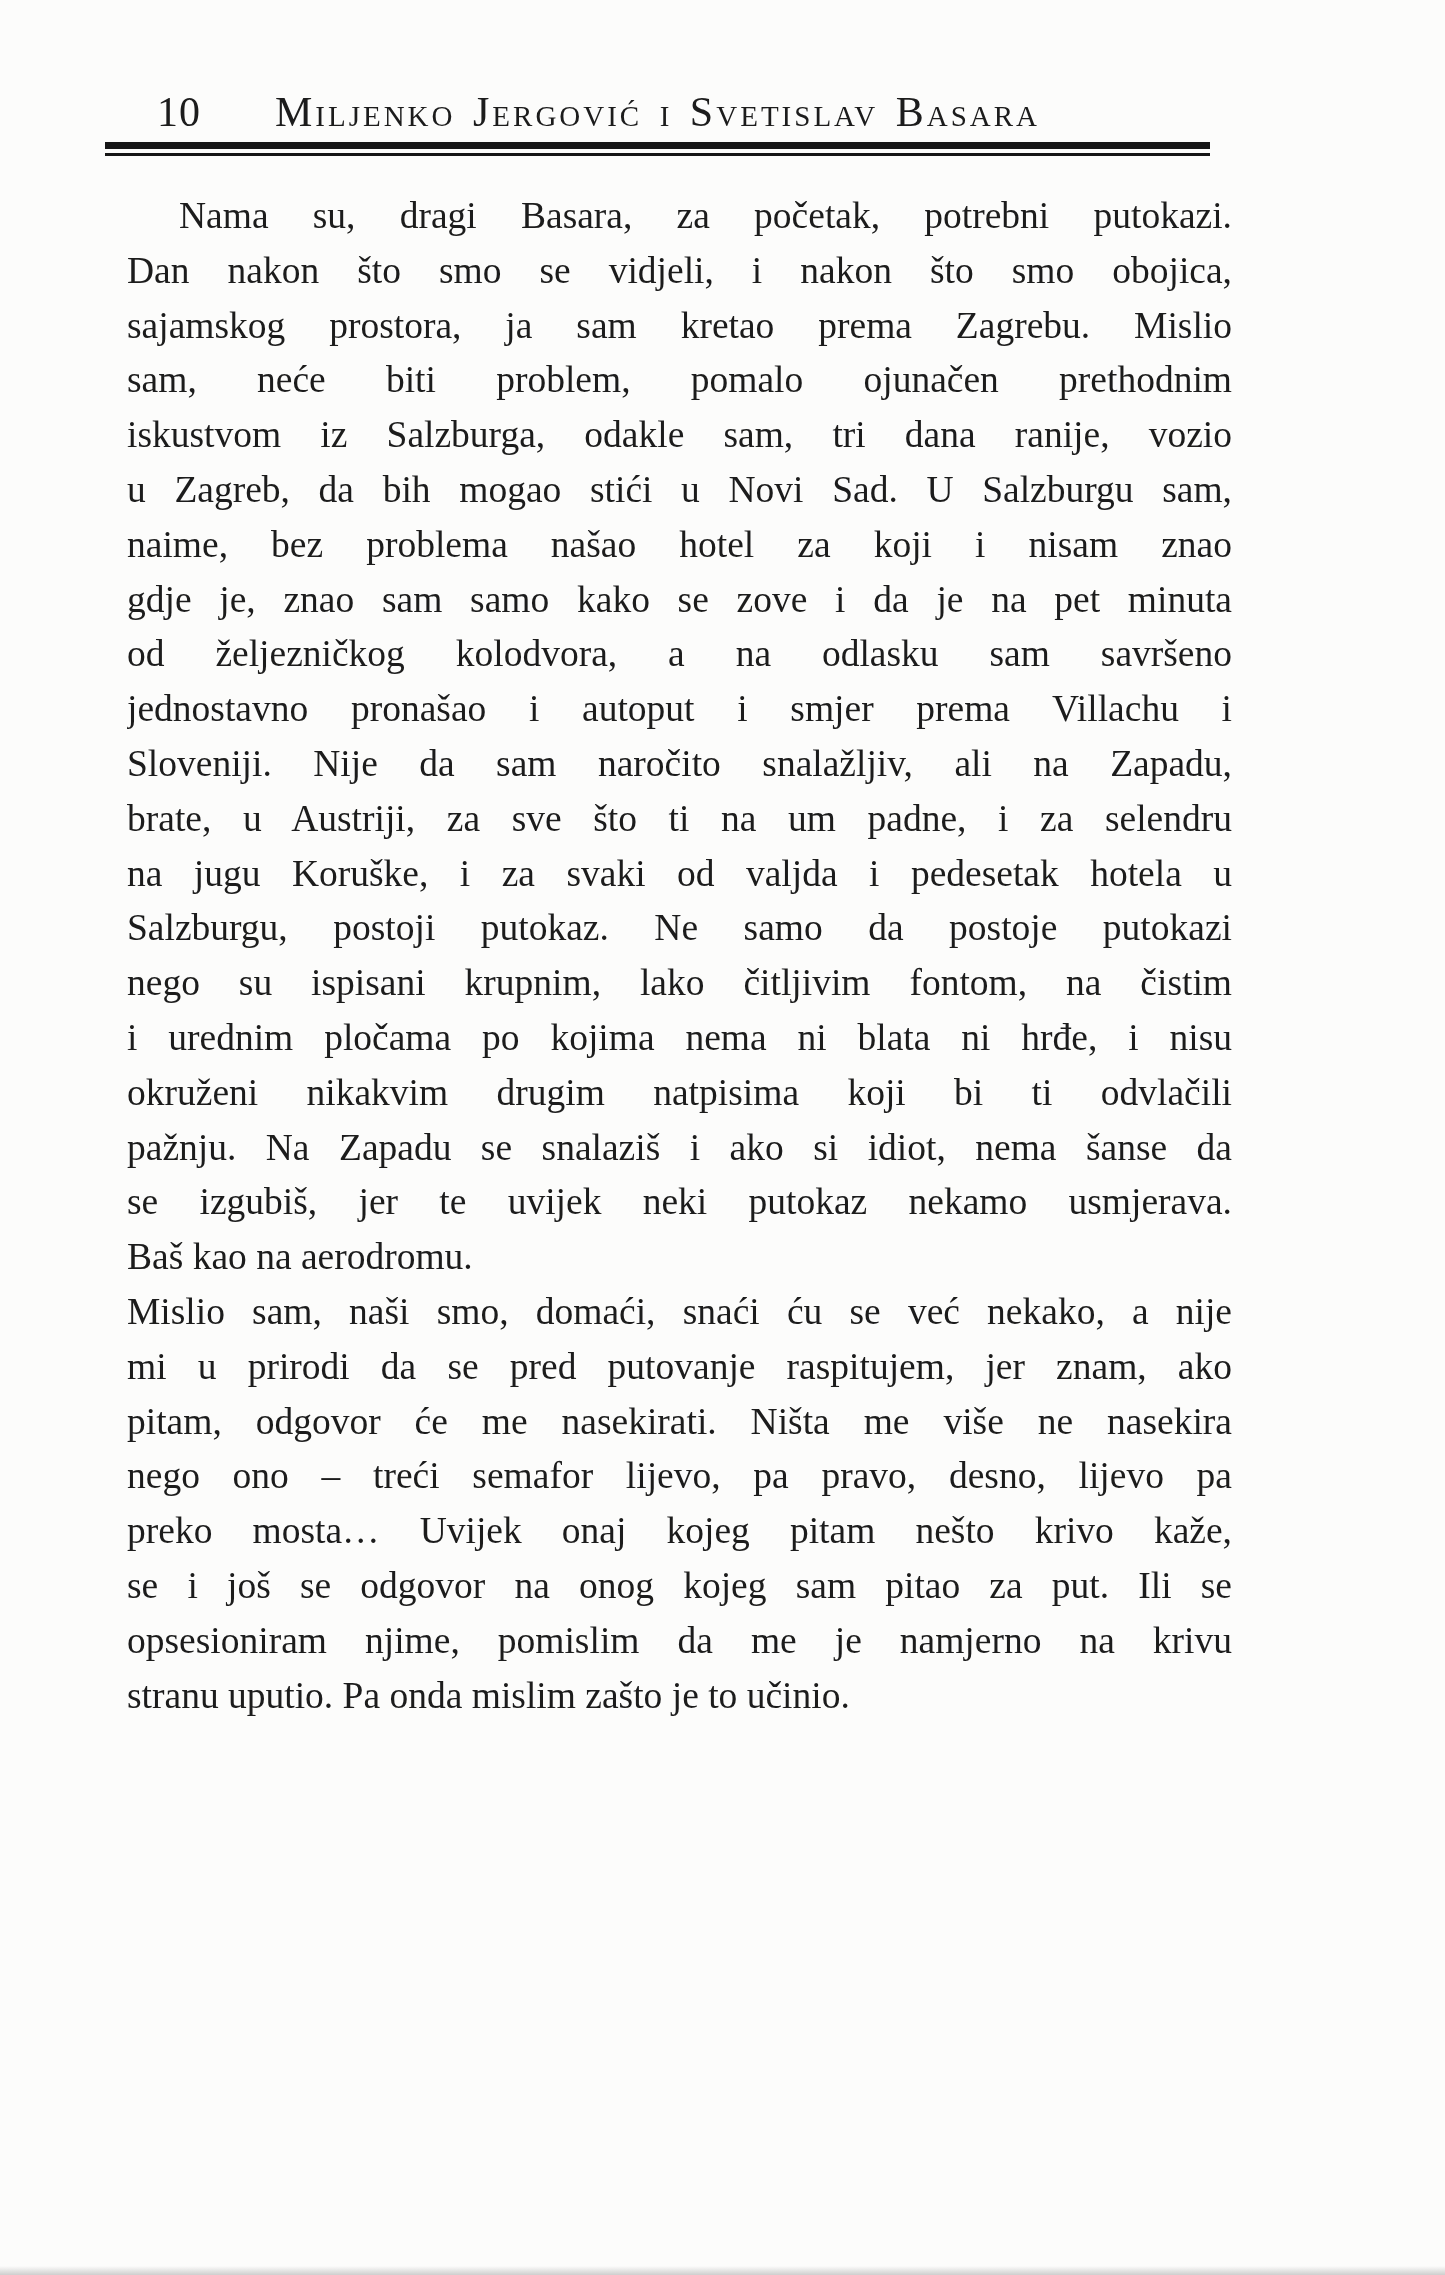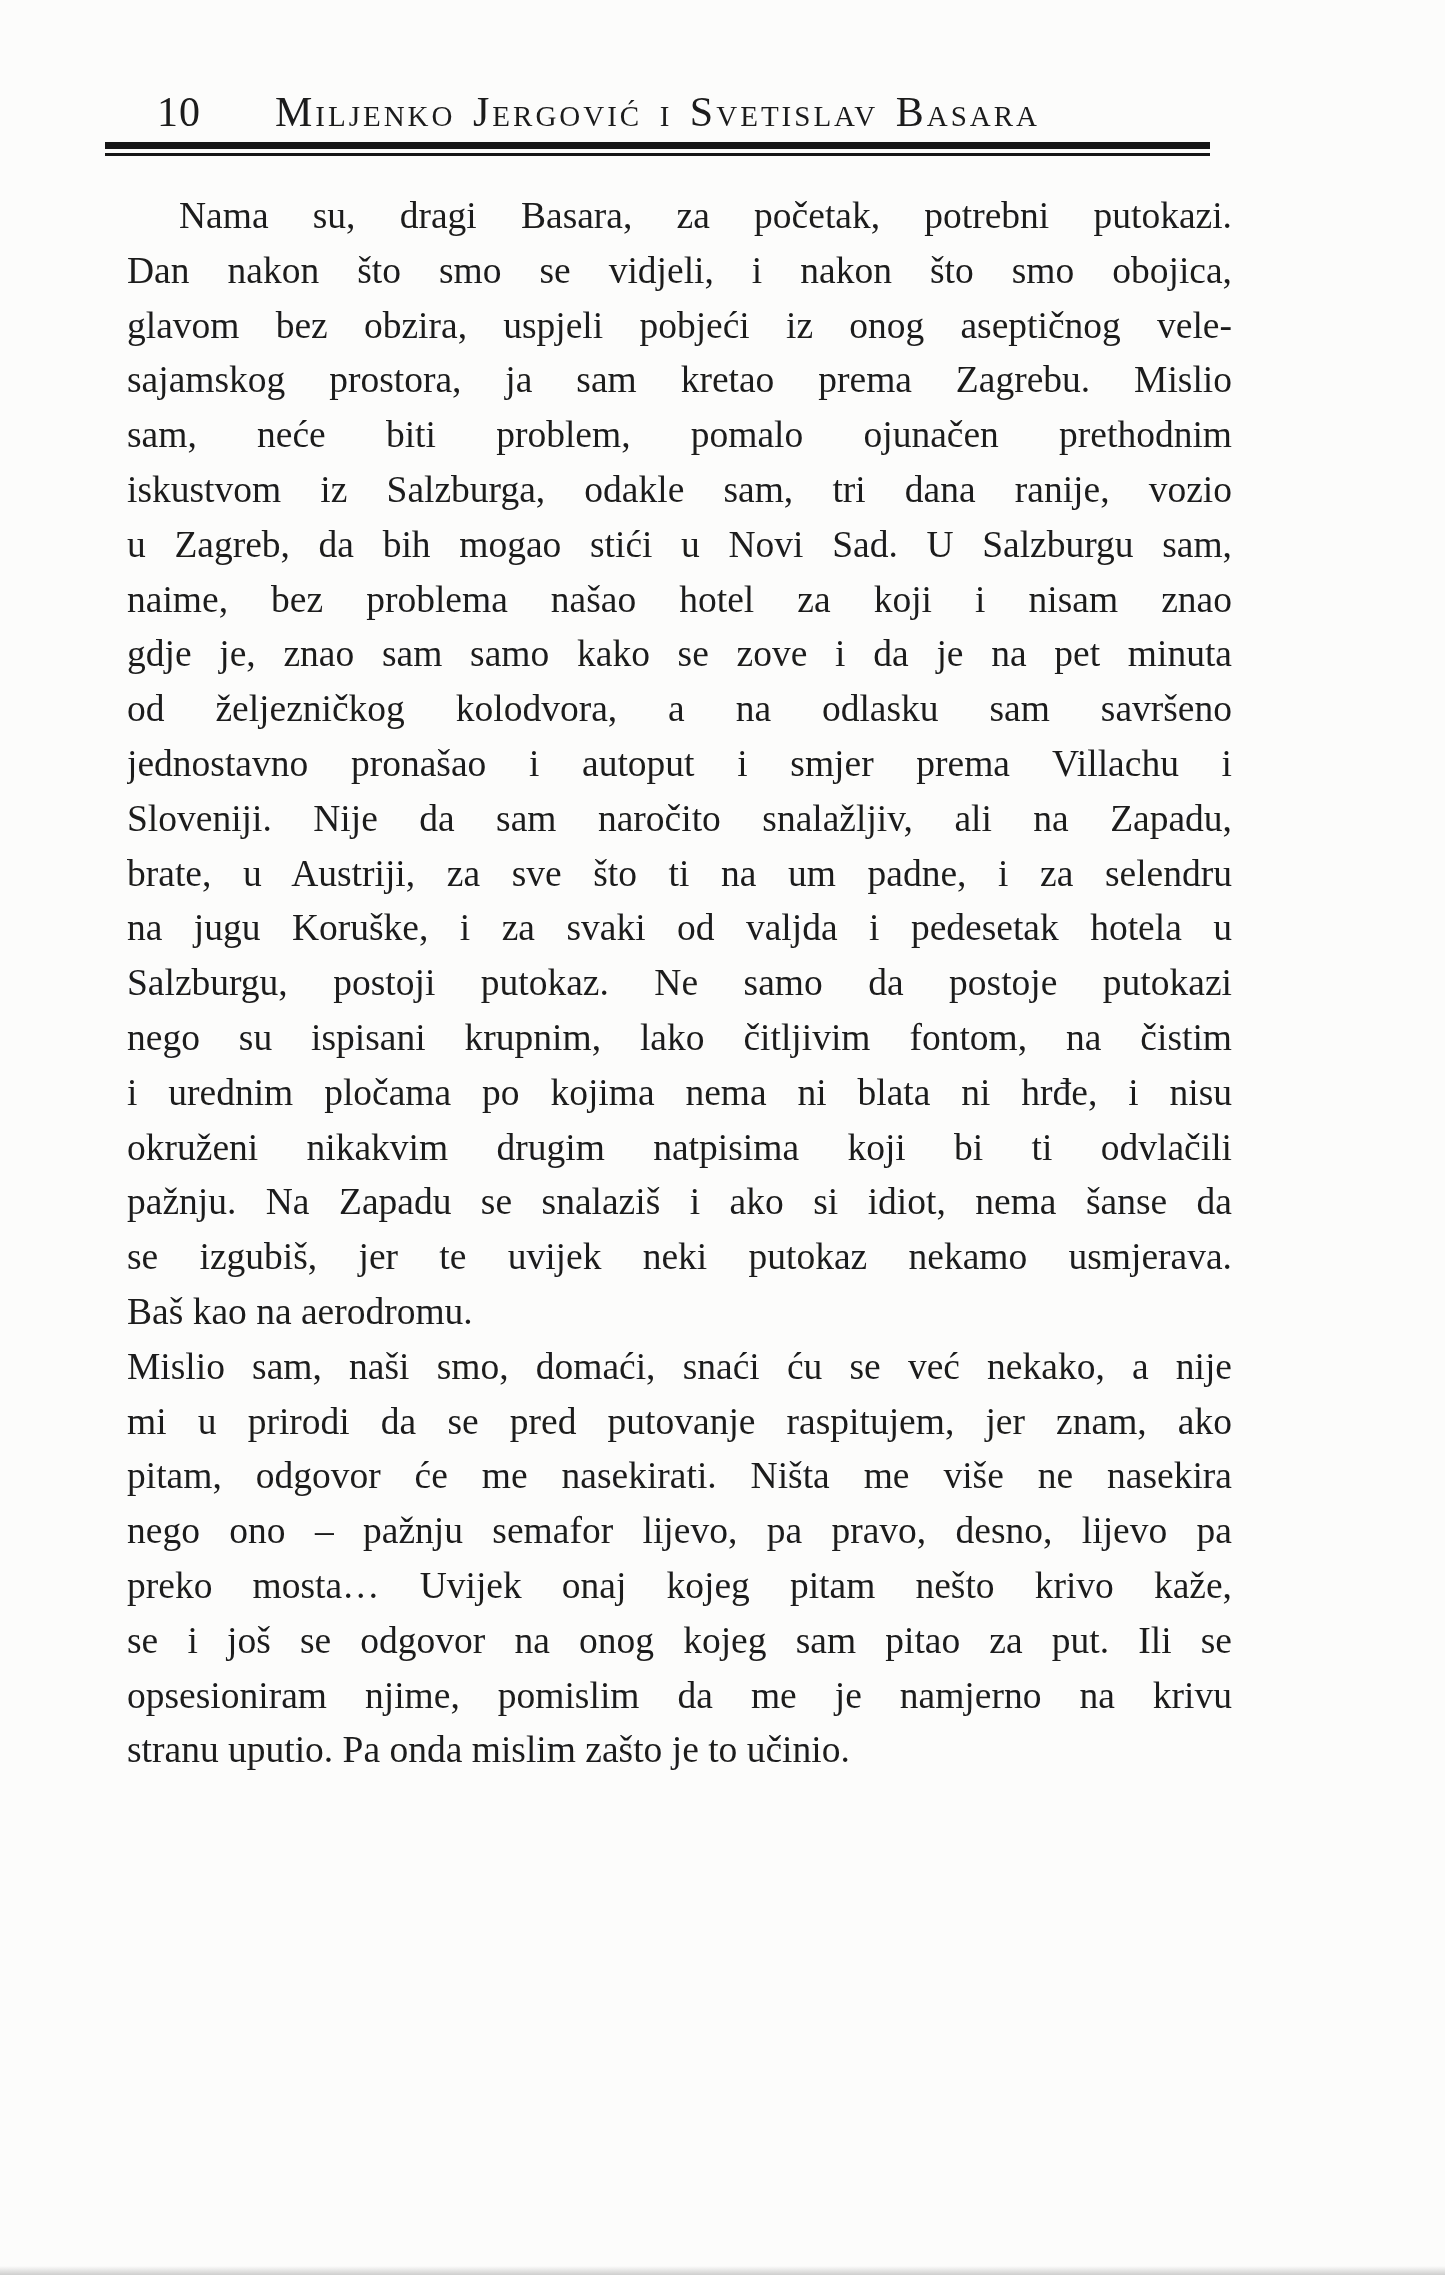--- a/index.html
+++ b/index.html
@@ -92,21 +92,20 @@
     <span class="page-number">10</span>
     <span class="running-title">Miljenko Jergović i Svetislav Basara</span>
   </header>
 
   <div class="header-rule"></div>
 
   <main class="body-text" id="body-text">
       <div class="para">
         <div class="line indent">Nama su, dragi Basara, za početak, potrebni putokazi.</div>
         <div class="line">Dan nakon što smo se vidjeli, i nakon što smo obojica,</div>
-        <div class="line">glavom bez obzira, uspjeli pobjeći iz onog aseptičnog vele-</div>
         <div class="line">sajamskog prostora, ja sam kretao prema Zagrebu. Mislio</div>
         <div class="line">sam, neće biti problem, pomalo ojunačen prethodnim</div>
         <div class="line">iskustvom iz Salzburga, odakle sam, tri dana ranije, vozio</div>
         <div class="line">u Zagreb, da bih mogao stići u Novi Sad. U Salzburgu sam,</div>
         <div class="line">naime, bez problema našao hotel za koji i nisam znao</div>
         <div class="line">gdje je, znao sam samo kako se zove i da je na pet minuta</div>
         <div class="line">od željezničkog kolodvora, a na odlasku sam savršeno</div>
         <div class="line">jednostavno pronašao i autoput i smjer prema Villachu i</div>
         <div class="line">Sloveniji. Nije da sam naročito snalažljiv, ali na Zapadu,</div>
         <div class="line">brate, u Austriji, za sve što ti na um padne, i za selendru</div>
@@ -116,21 +115,21 @@
         <div class="line">i urednim pločama po kojima nema ni blata ni hrđe, i nisu</div>
         <div class="line">okruženi nikakvim drugim natpisima koji bi ti odvlačili</div>
         <div class="line">pažnju. Na Zapadu se snalaziš i ako si idiot, nema šanse da</div>
         <div class="line">se izgubiš, jer te uvijek neki putokaz nekamo usmjerava.</div>
         <div class="line last">Baš kao na aerodromu.</div>
       </div>
       <div class="para">
         <div class="line">Mislio sam, naši smo, domaći, snaći ću se već nekako, a nije</div>
         <div class="line">mi u prirodi da se pred putovanje raspitujem, jer znam, ako</div>
         <div class="line">pitam, odgovor će me nasekirati. Ništa me više ne nasekira</div>
-        <div class="line">nego ono – pažnju semafor lijevo, pa pravo, desno, lijevo pa</div>
+        <div class="line">nego ono – treći semafor lijevo, pa pravo, desno, lijevo pa</div>
         <div class="line">preko mosta… Uvijek onaj kojeg pitam nešto krivo kaže,</div>
         <div class="line">se i još se odgovor na onog kojeg sam pitao za put. Ili se</div>
         <div class="line">opsesioniram njime, pomislim da me je namjerno na krivu</div>
         <div class="line last">stranu uputio. Pa onda mislim zašto je to učinio.</div>
       </div>
     </main>
 
   <div class="page-edge-shadow"></div>
 
 </div>

